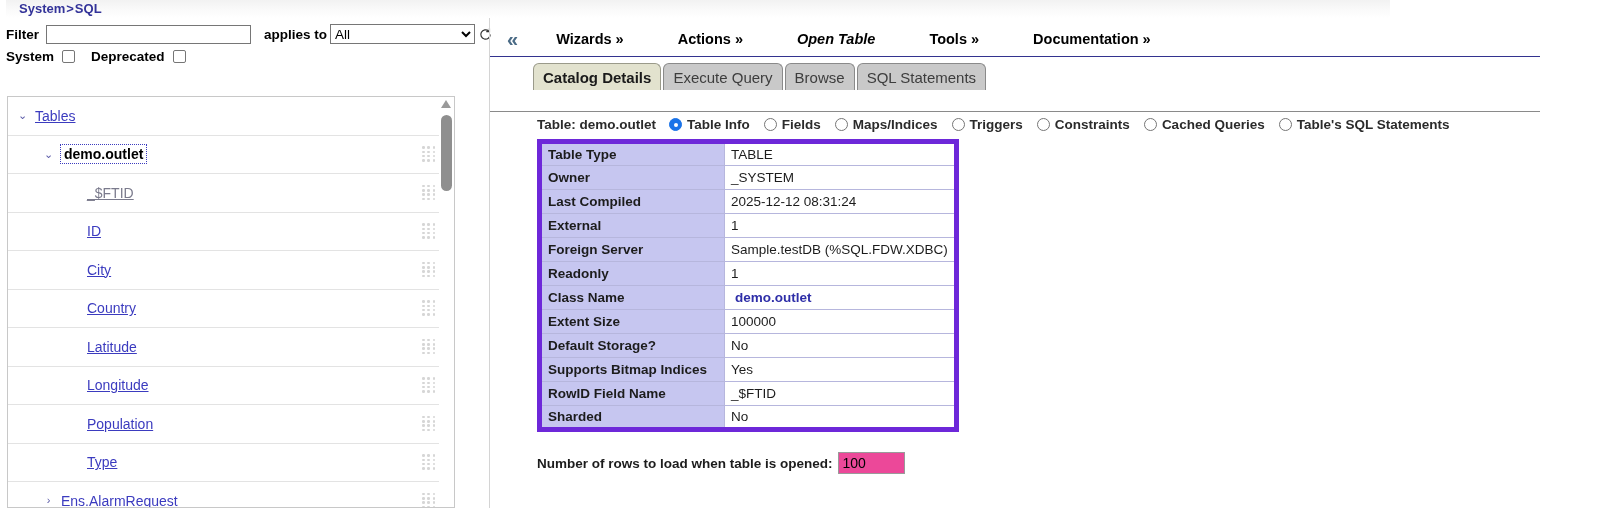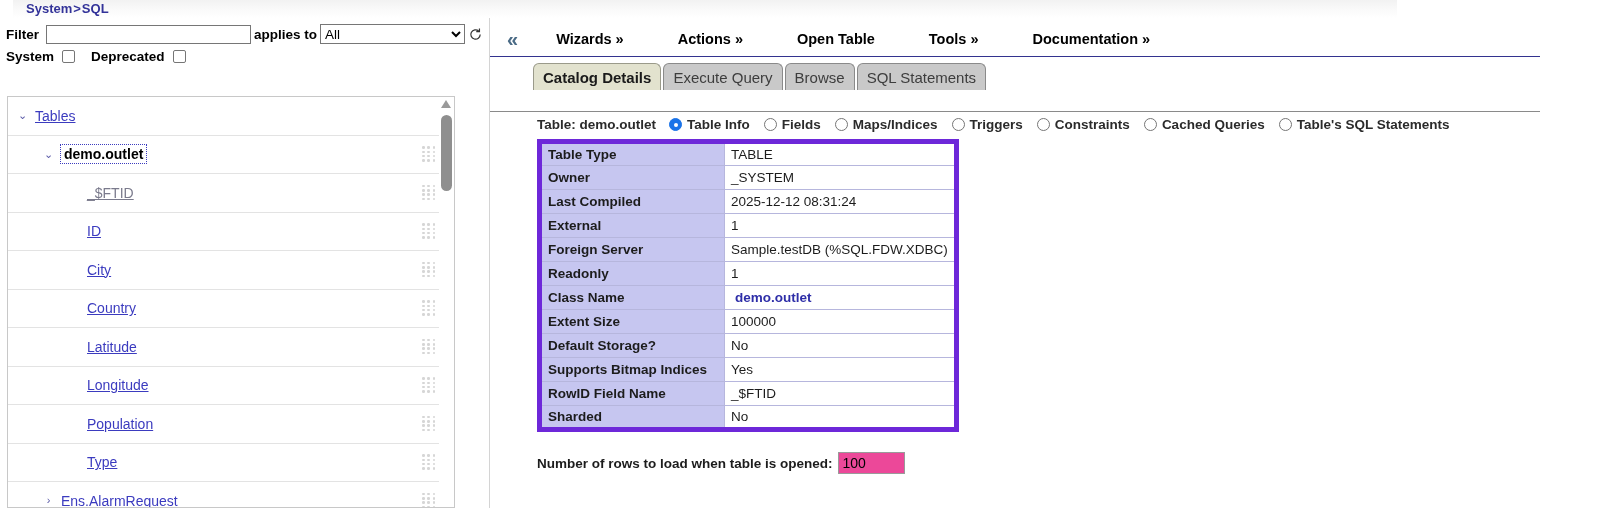--- a/index.html
+++ b/index.html
@@ -17,21 +17,21 @@
   #app {
     position: relative;
     width: 1600px;
     height: 508px;
     overflow: hidden;
   }
 
   
   .breadcrumb-strip {
     position: absolute;
-    left: 13px; top: 0;
+    left: 6px; top: 0;
     width: 1384px; height: 18px;
     background: linear-gradient(to bottom, #f2f2f2 0%, #fafafa 55%, #ffffff 100%);
   }
   .breadcrumb {
     position: absolute;
     left: 13px; top: 1px;
     font-size: 13px;
     font-weight: bold;
     color: #333399;
     white-space: nowrap;
@@ -76,21 +76,21 @@
     border: 1px solid #767676;
     background: #fff;
     font-family: "Liberation Sans", sans-serif;
     font-size: 13px;
     padding: 0 2px;
     box-sizing: border-box;
   }
   .applies-lbl {
     font-size: 13.5px;
     font-weight: bold;
-    margin-left: 3px;
+    margin-left: 13px;
   }
   .applies-select {
     width: 145px;
     height: 20px;
     margin-left: 3px;
     border: 1px solid #767676;
     background: #fff;
     font-family: "Liberation Sans", sans-serif;
     font-size: 13.5px;
     box-sizing: border-box;
@@ -653,21 +653,21 @@
   </div>
 
   <div class="panel-divider"></div>
 
   <div class="right-panel">
 
     <div class="topnav" id="topnav">
       <span class="nav-chevrons">«</span>
     <span class="nav-item" style="margin-left: 34px;">Wizards »</span>
         <span class="nav-item" style="margin-left: 42px;">Actions »</span>
-        <span class="nav-item" style="margin-left: 42px;">Open Table</span>
+        <span class="nav-item" style="margin-left: 42px; font-style: italic;">Open Table</span>
         <span class="nav-item" style="margin-left: 42px;">Tools »</span>
         <span class="nav-item" style="margin-left: 42px;">Documentation »</span>
       </div>
 
     <div class="tabs" id="tabs">
         <div class="tab active">Catalog Details</div>
         <div class="tab">Execute Query</div>
         <div class="tab">Browse</div>
         <div class="tab">SQL Statements</div>
       </div>

